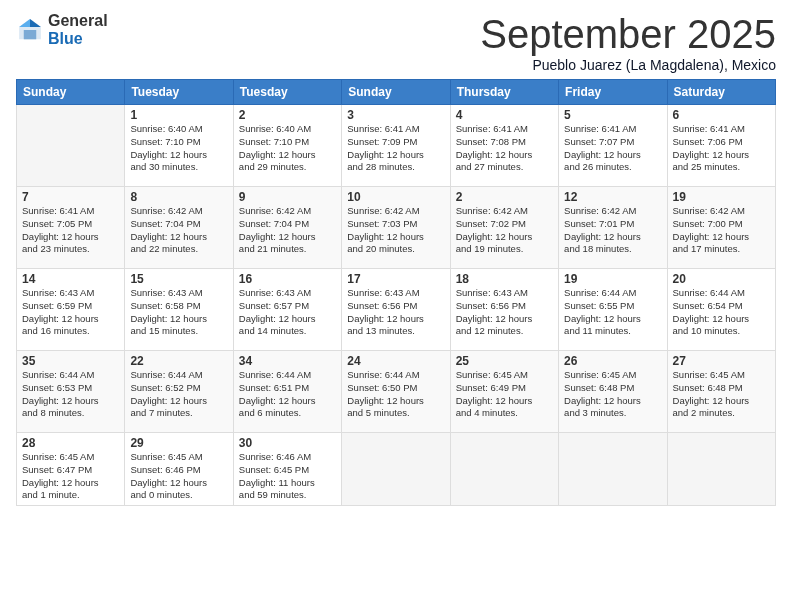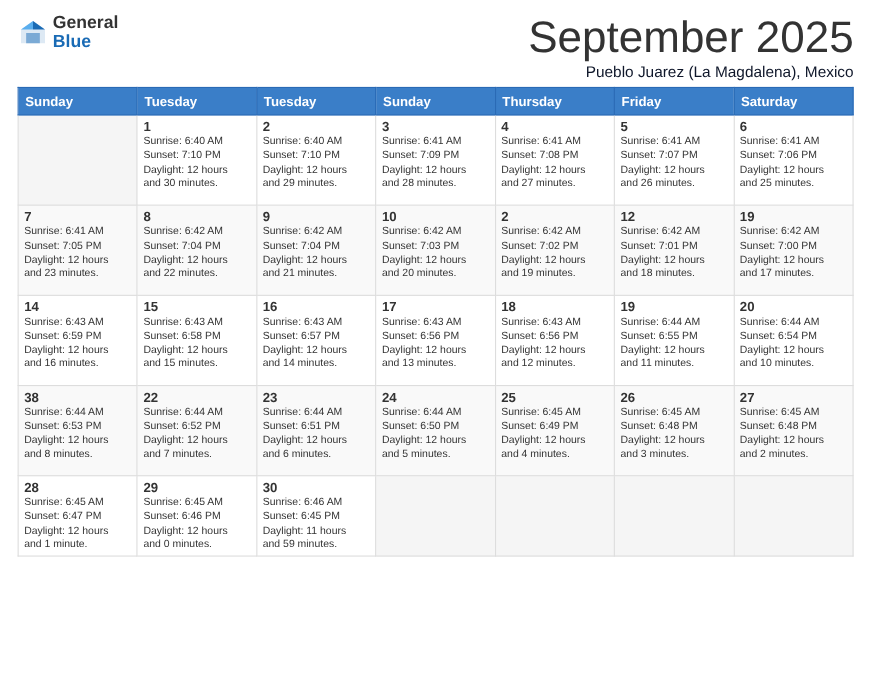--- a/index.html
+++ b/index.html
@@ -279,35 +279,35 @@
           <td>
             <span class="day-num">20</span>
             <div class="day-info" style="white-space: pre-line;">Sunrise: 6:44 AM
 Sunset: 6:54 PM
 Daylight: 12 hours
 and 10 minutes.</div>
           </td>
         </tr>
         <tr>
           <td>
-            <span class="day-num">38</span>
+            <span class="day-num">35</span>
             <div class="day-info" style="white-space: pre-line;">Sunrise: 6:44 AM
 Sunset: 6:53 PM
 Daylight: 12 hours
 and 8 minutes.</div>
           </td>
           <td>
             <span class="day-num">22</span>
             <div class="day-info" style="white-space: pre-line;">Sunrise: 6:44 AM
 Sunset: 6:52 PM
 Daylight: 12 hours
 and 7 minutes.</div>
           </td>
           <td>
-            <span class="day-num">23</span>
+            <span class="day-num">34</span>
             <div class="day-info" style="white-space: pre-line;">Sunrise: 6:44 AM
 Sunset: 6:51 PM
 Daylight: 12 hours
 and 6 minutes.</div>
           </td>
           <td>
             <span class="day-num">24</span>
             <div class="day-info" style="white-space: pre-line;">Sunrise: 6:44 AM
 Sunset: 6:50 PM
 Daylight: 12 hours

